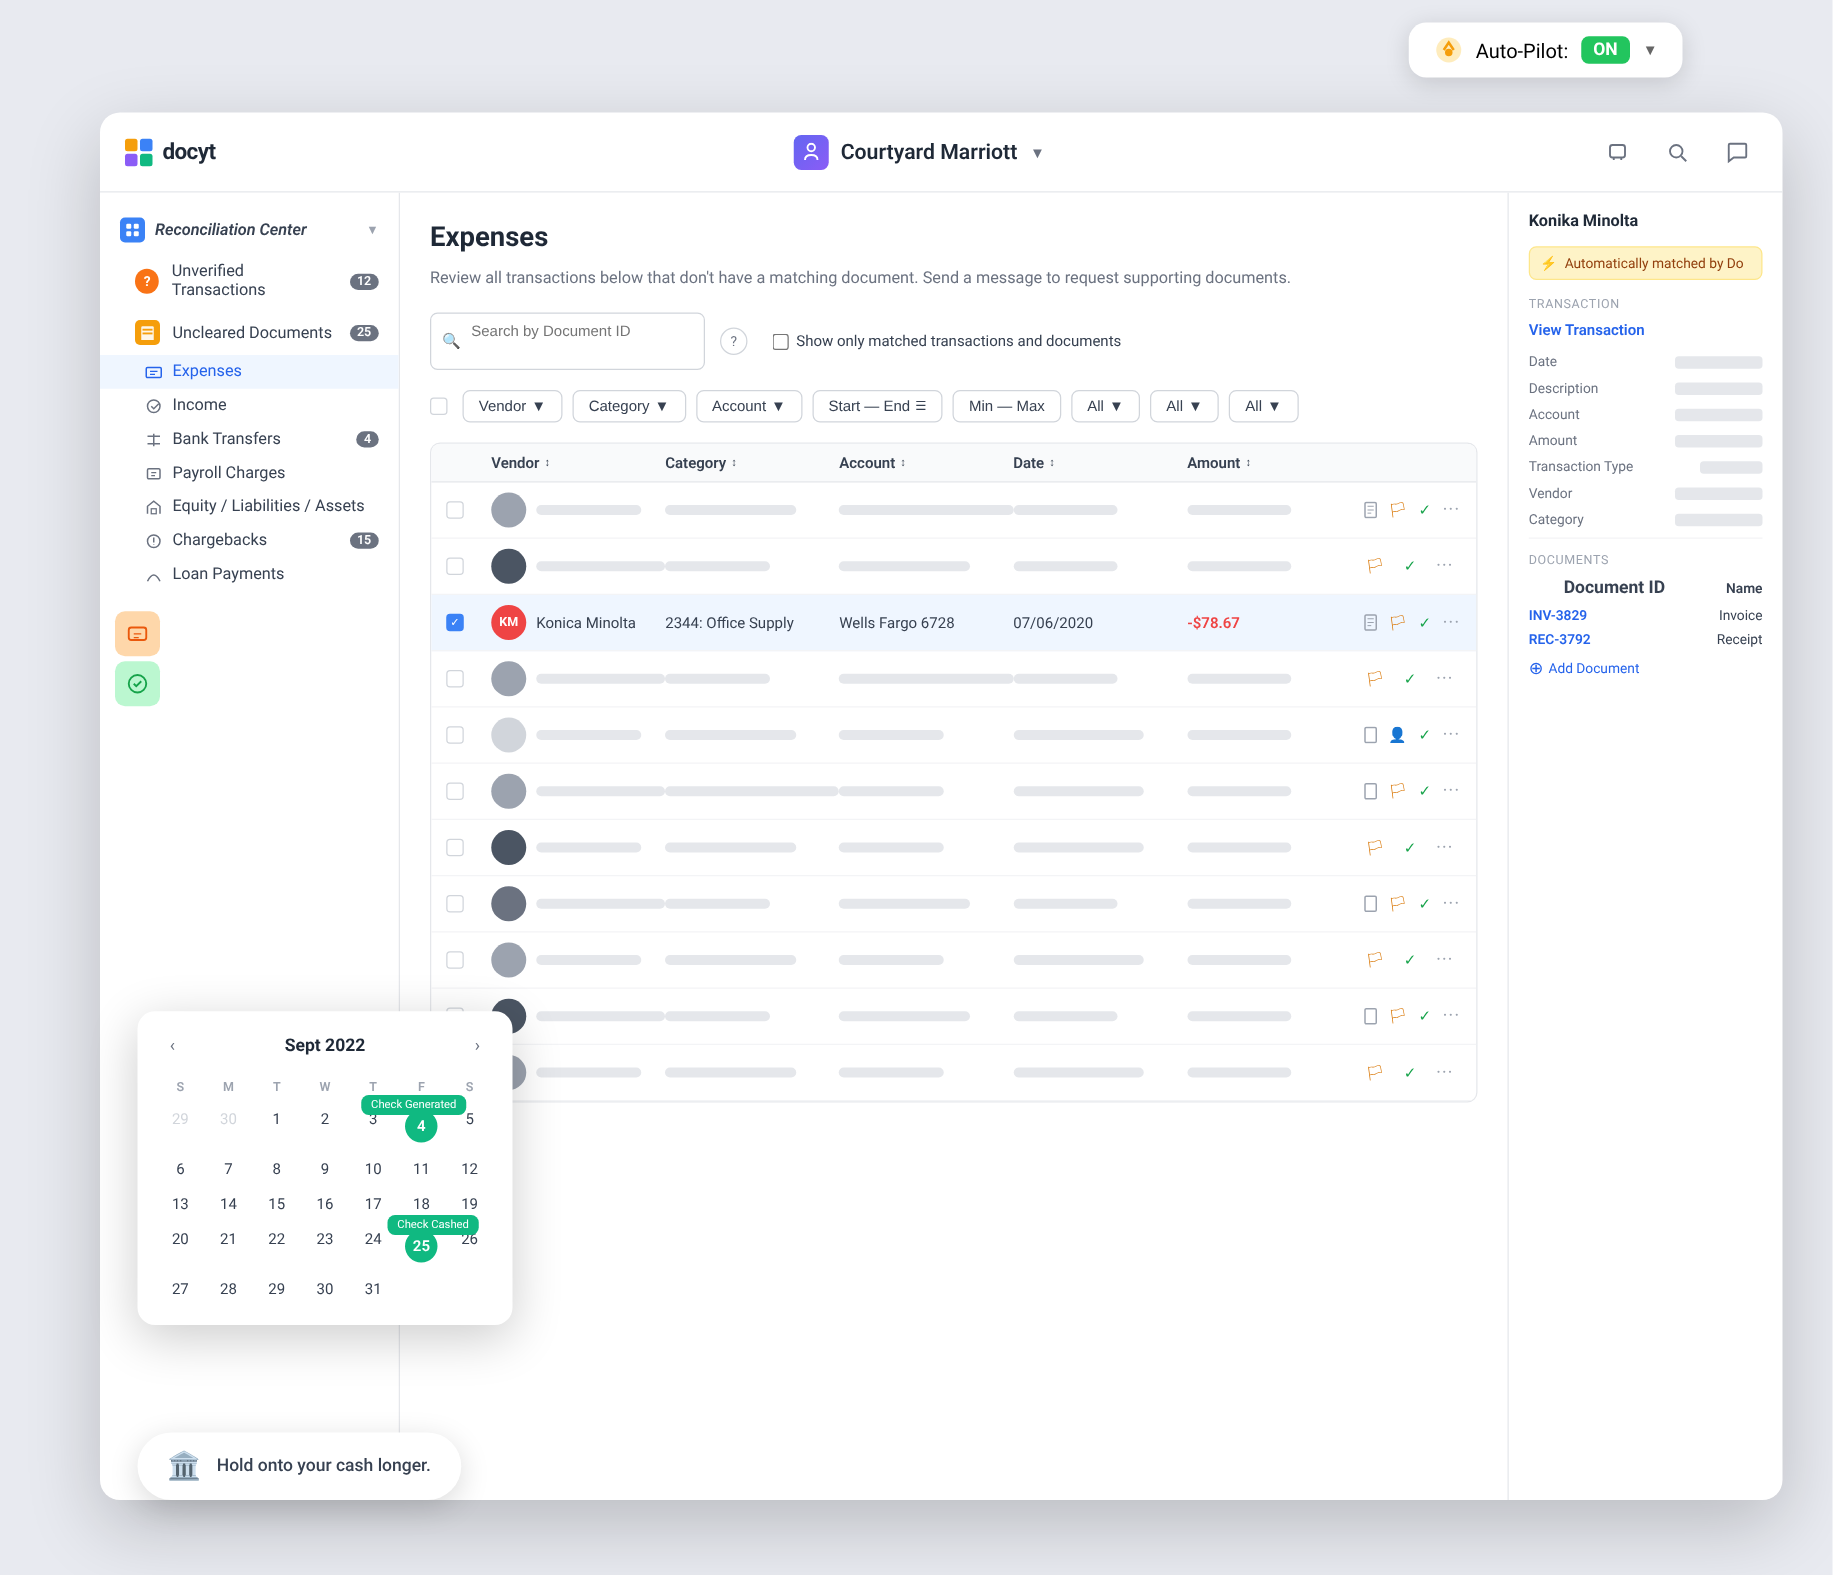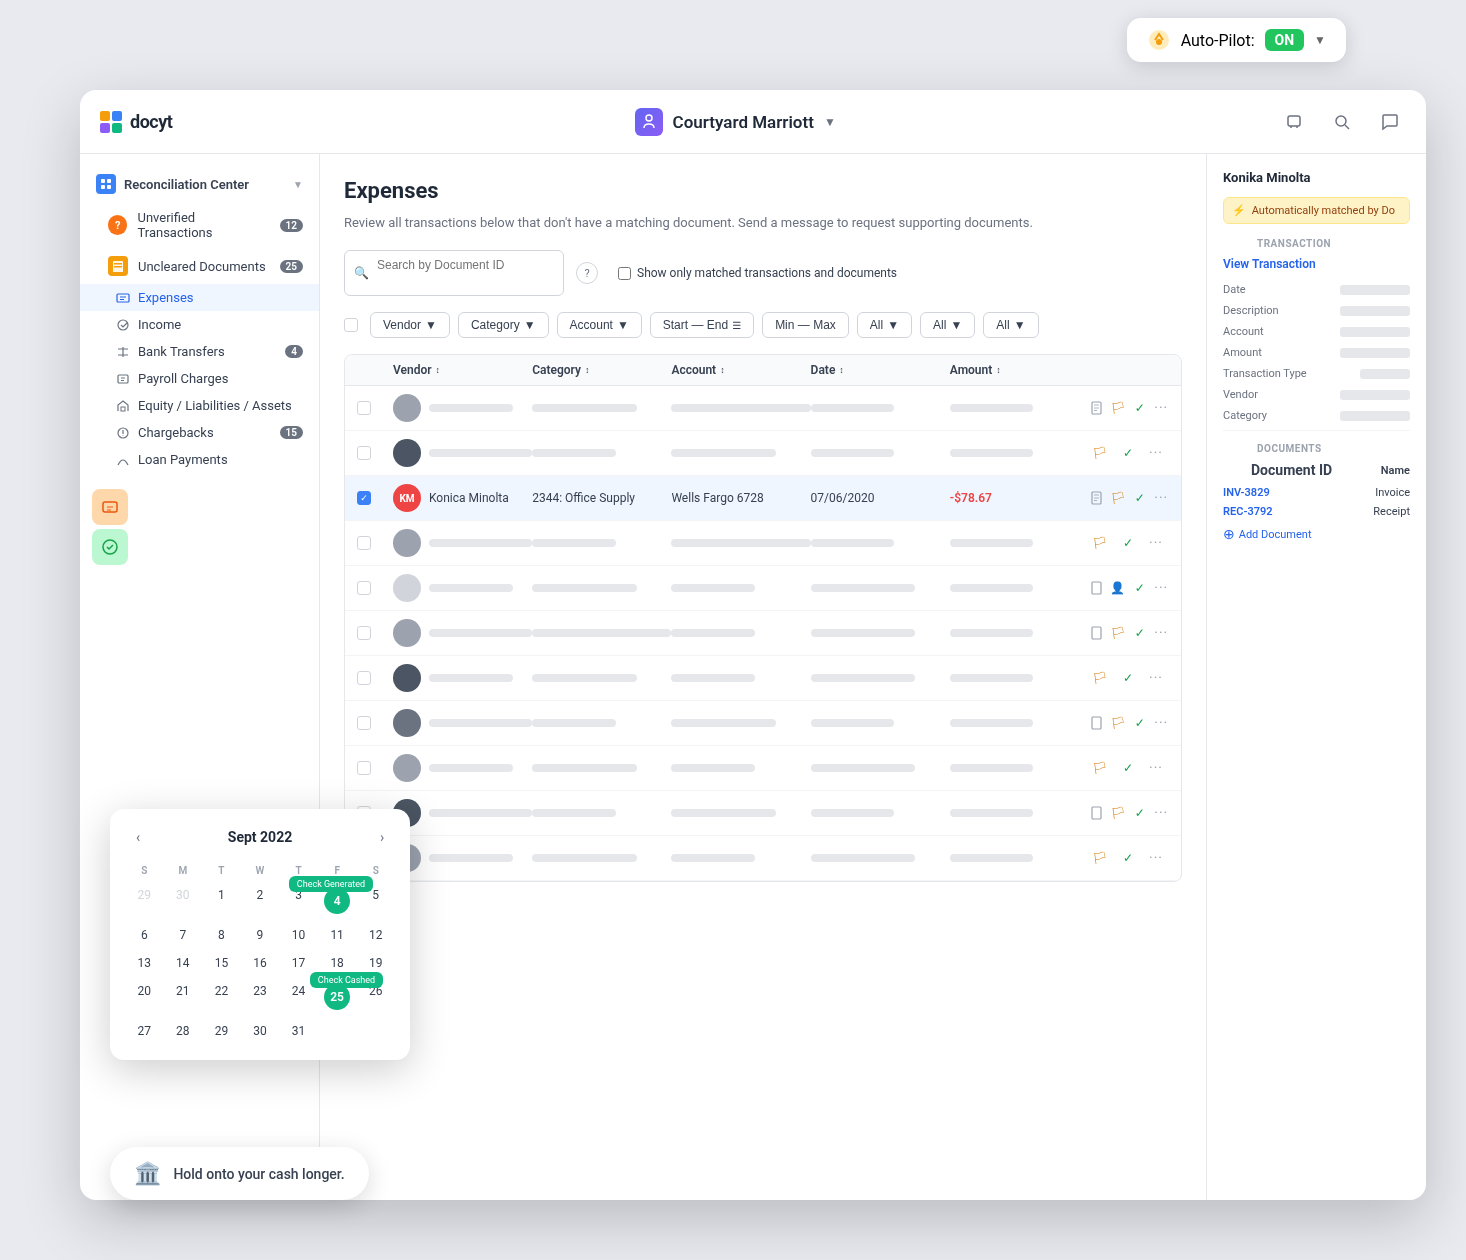--- a/index.html
+++ b/index.html
@@ -146,20 +146,21 @@
     }
     .sidebar-section-title {
       display: flex;
       align-items: center;
       gap: 8px;
       padding: 8px 16px;
       font-size: 13px;
       font-weight: 600;
       color: #374151;
       cursor: pointer;
+      font-style: italic;
     }
     .sidebar-section-title .icon {
       width: 20px;
       height: 20px;
       border-radius: 4px;
       display: flex;
       align-items: center;
       justify-content: center;
       font-size: 11px;
       color: white;
@@ -417,27 +418,26 @@
       background: #fef3c7;
       border: 1px solid #fde68a;
       border-radius: 6px;
       padding: 6px 8px;
       font-size: 11px;
       color: #92400e;
       margin-bottom: 14px;
     }
     .section-label {
       font-size: 10px;
-      font-weight: 700;
+      font-weight: 400;
       color: #9ca3af;
       text-transform: uppercase;
       letter-spacing: 0.5px;
       margin-bottom: 8px;
       margin-top: 12px;
-      margin-left: 34px;
     }
     .view-transaction-btn {
       color: #2563eb;
       font-size: 12px;
       font-weight: 600;
       cursor: pointer;
       margin-bottom: 12px;
     }
     .detail-row {
       display: flex;

